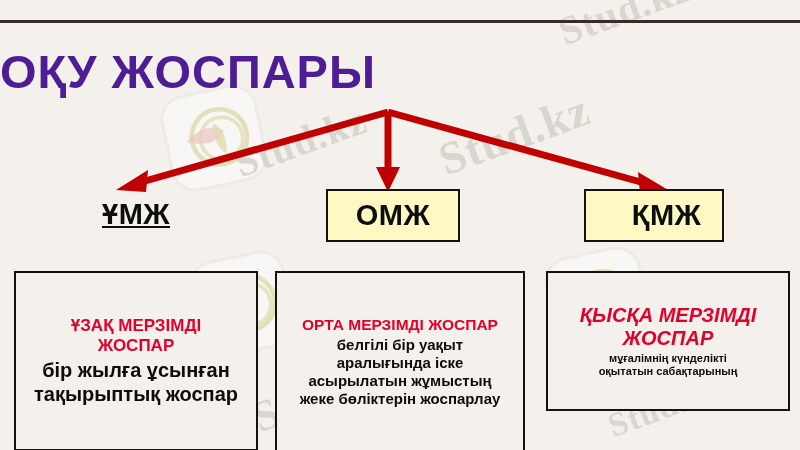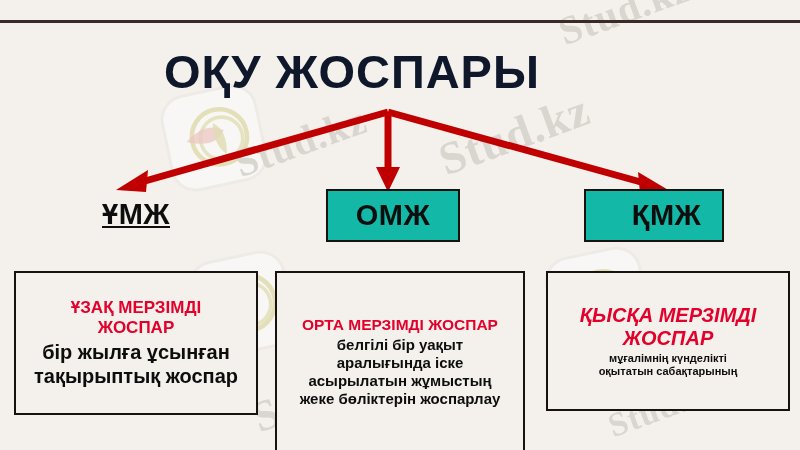--- a/index.html
+++ b/index.html
@@ -69,24 +69,24 @@
     width: 800px; height: 3px;
     background: #3a2b28;
     z-index: 2;
   }
 
   
   #title {
     position: absolute;
     left: 0; top: 44px;
     width: 704px;
-    text-align: center;
+    text-align: left;
     font-size: 47px;
     font-weight: 700;
-    color: #0f172a;
+    color: #4c1d95;
     letter-spacing: 1px;
     z-index: 4;
   }
 
   
   #arrows {
     position: absolute;
     left: 0; top: 0;
     width: 800px; height: 450px;
     z-index: 3;
@@ -101,41 +101,41 @@
     align-items: center;
     justify-content: center;
     font-size: 29px;
     font-weight: 700;
     color: #0d0d0d;
     letter-spacing: .5px;
     box-sizing: border-box;
   }
   .abbr.boxed {
     border: 2px solid #17120f;
-    background: #14b8a6;
+    background: #fef9c3;
   }
   #abbr-0 { left: 66px;  top: 188px; width: 140px; height: 52px; text-decoration: underline; }
   #abbr-1 { left: 326px; top: 189px; width: 134px; height: 53px; }
   #abbr-2 { left: 584px; top: 189px; width: 140px; height: 53px; padding-left: 25px; }
 
   
   .card {
     position: absolute;
     z-index: 4;
     border: 2px solid #17120f;
     background: #f4f1ec;
     box-sizing: border-box;
     display: flex;
     flex-direction: column;
     align-items: center;
     justify-content: center;
     padding: 6px 8px;
     text-align: center;
   }
-  #card-0 { left: 14px;  top: 271px; width: 244px; height: 144px; }
+  #card-0 { left: 14px;  top: 271px; width: 244px; height: 180px; }
   #card-1 { left: 275px; top: 271px; width: 250px; height: 182px; }
   #card-2 { left: 546px; top: 271px; width: 244px; height: 140px; }
 
   .card-head {
     color: #e3002b;
     font-weight: 700;
     line-height: 1.16;
     margin-bottom: 2px;
   }
   .card-body {

